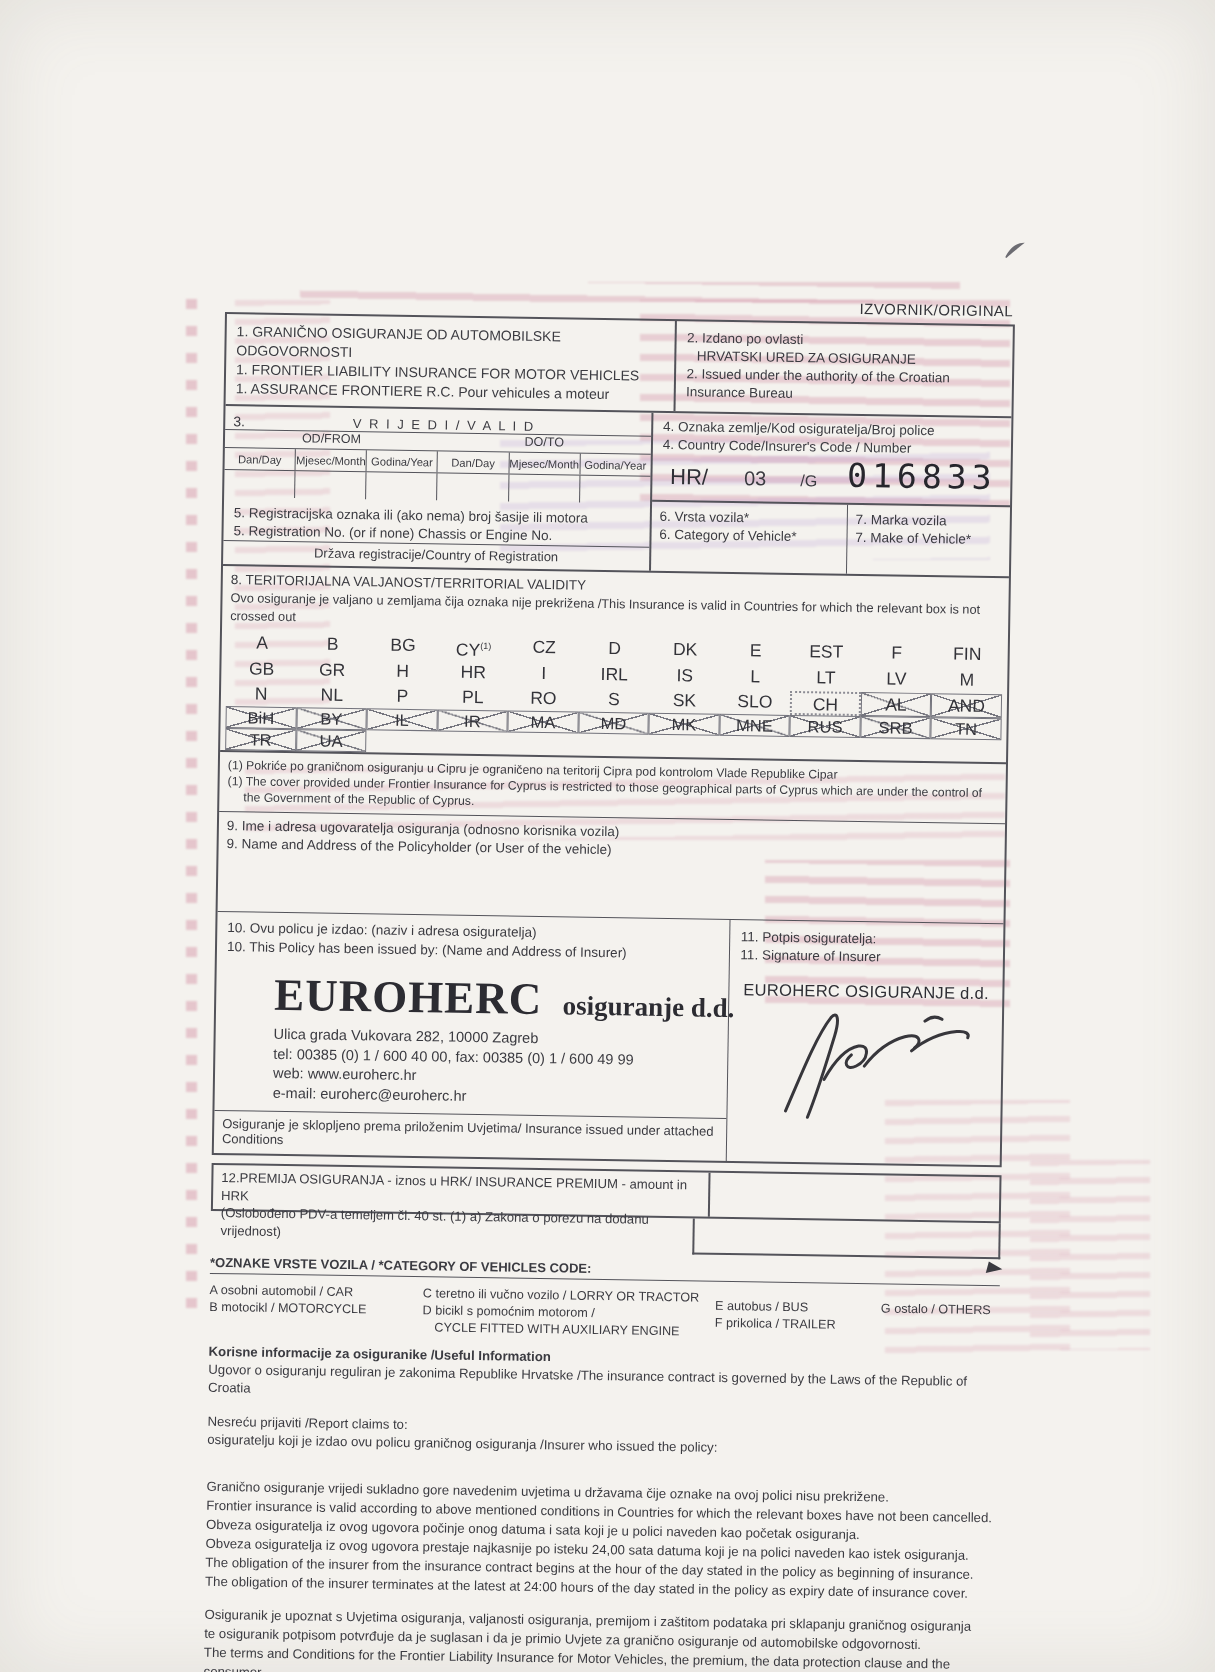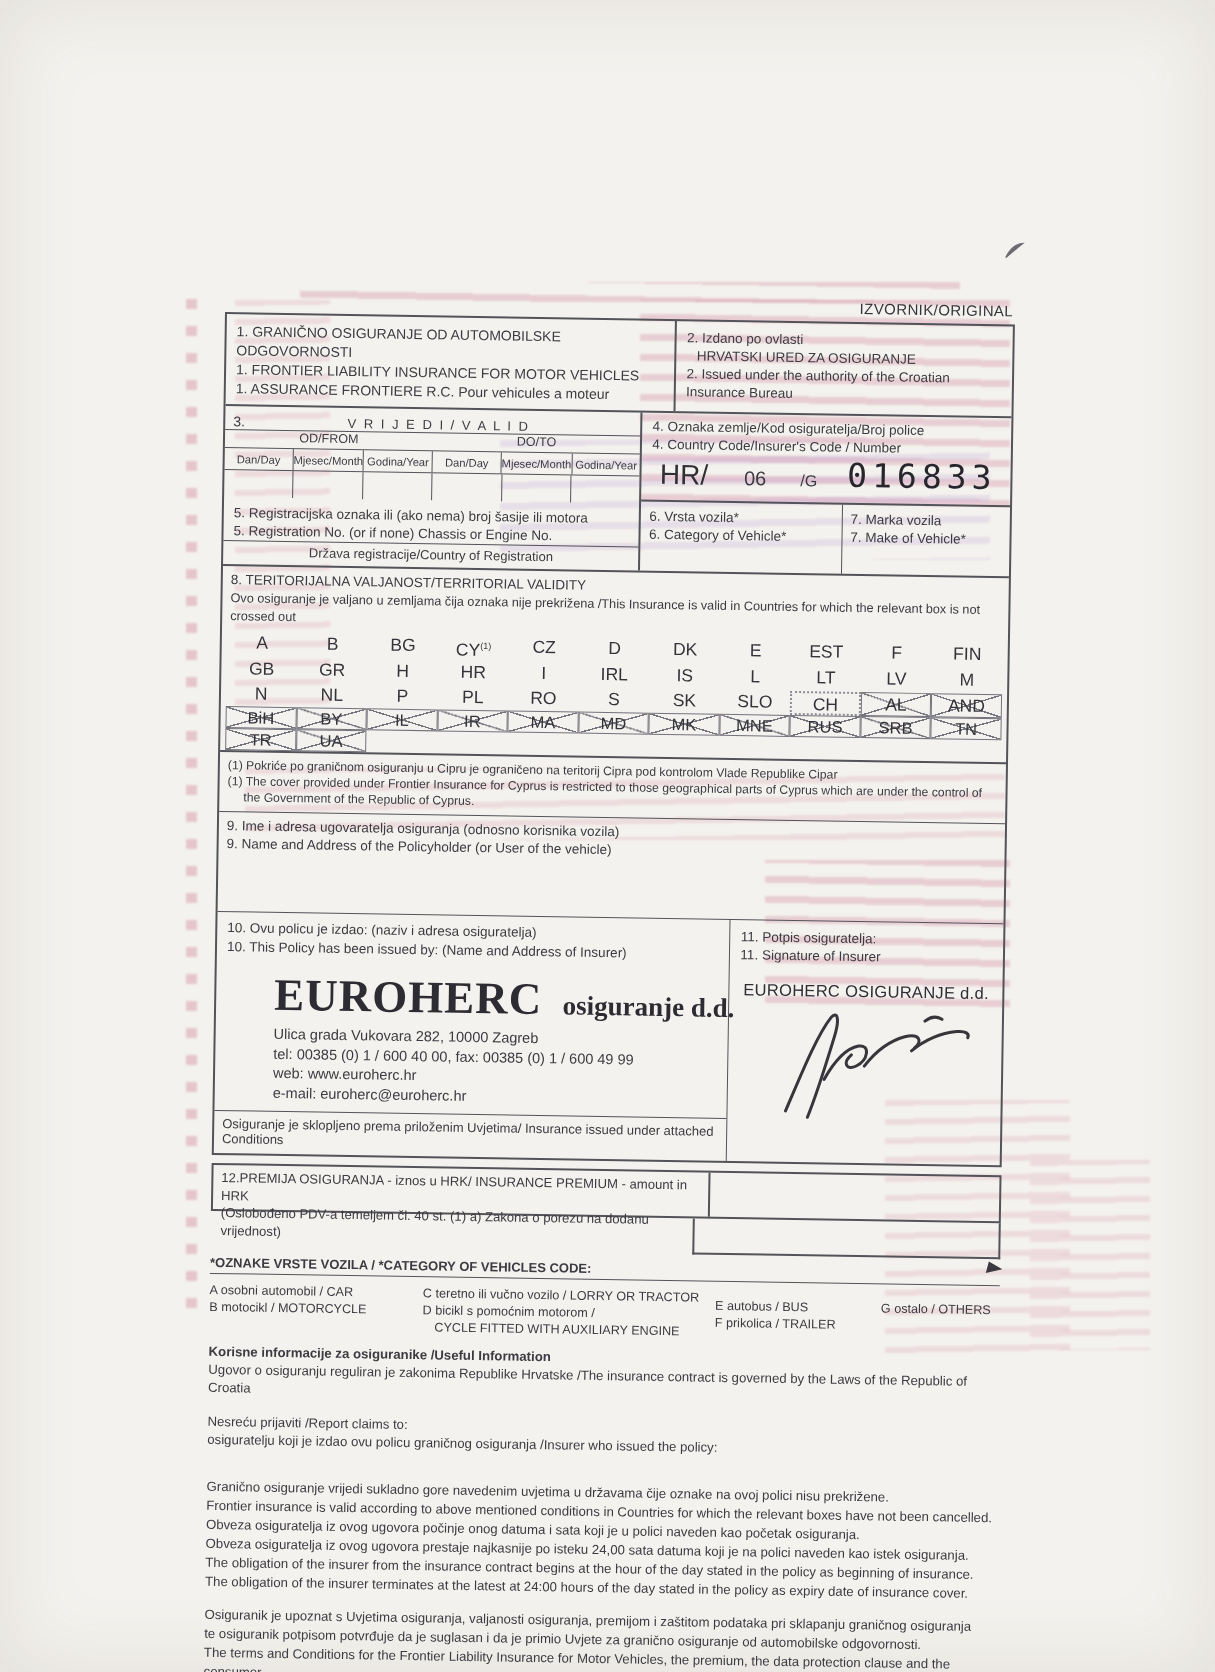--- a/index.html
+++ b/index.html
@@ -37,21 +37,21 @@
   .t3cols{display:flex;border-bottom:1px solid #53535a;height:21px;font-size:11.2px;align-items:center;}
   .t3cols span{flex:1;text-align:center;border-left:1px solid #53535a;height:100%;display:flex;align-items:center;justify-content:center;}
   .t3cols span:first-child{border-left:none;}
   .t3empty{display:flex;height:27px;}
   .t3empty span{flex:1;border-left:1px solid #53535a;}
   .t3empty span:first-child{border-left:none;}
   .s5{flex:1;padding:7px 10px 0;font-size:13.5px;line-height:18px;}
   .s5country{border-top:1.5px solid #53535a;text-align:center;font-size:13px;padding:3px 0 5px;}
   .s4{padding:5px 10px 0;font-size:13.5px;line-height:18px;border-bottom:2px solid #53535a;}
   .codeline{display:flex;align-items:baseline;padding:10px 4px 12px 8px;}
-  .cc{font-size:28px;color:#2f2f35;}
+  .cc{font-size:22px;color:#2f2f35;}
   .ic{font-size:20px;margin-left:36px;}
   .sg{font-size:16px;margin-left:34px;}
   .pn{font-size:33px;letter-spacing:5px;margin-left:30px;font-family:"DejaVu Sans Mono",monospace;color:#26262c;}
   .s67{display:flex;flex:1;}
   .s6{width:50%;padding:6px 8px;font-size:13.5px;line-height:18px;}
   .s7{flex:1;border-left:1.5px solid #53535a;padding:6px 8px;font-size:13.5px;line-height:18px;}
   
   .s8head{padding:5px 8px 2px;font-size:13.5px;line-height:18px;}
   .s8head .sub{font-size:12.7px;}
   .cgrid{padding:3px 5px 0;}
@@ -174,21 +174,21 @@
             <span class="ln"></span>
           </div>
           <div class="s5country">Država registracije/Country of Registration</div>
         </div>
         <div class="bR">
           <div class="s4">
             <span class="ln">4. Oznaka zemlje/Kod osiguratelja/Broj police</span>
             <span class="ln">4. Country Code/Insurer's Code / Number</span>
             <div class="codeline">
               <span class="cc">HR/</span>
-              <span class="ic">06</span>
+              <span class="ic">03</span>
               <span class="sg">/G</span>
               <span class="pn">016833</span>
             </div>
           </div>
           <div class="s67">
             <div class="s6">
               <span class="ln">6. Vrsta vozila*</span>
               <span class="ln">6. Category of Vehicle*</span>
               <span class="ln"></span>
             </div>

